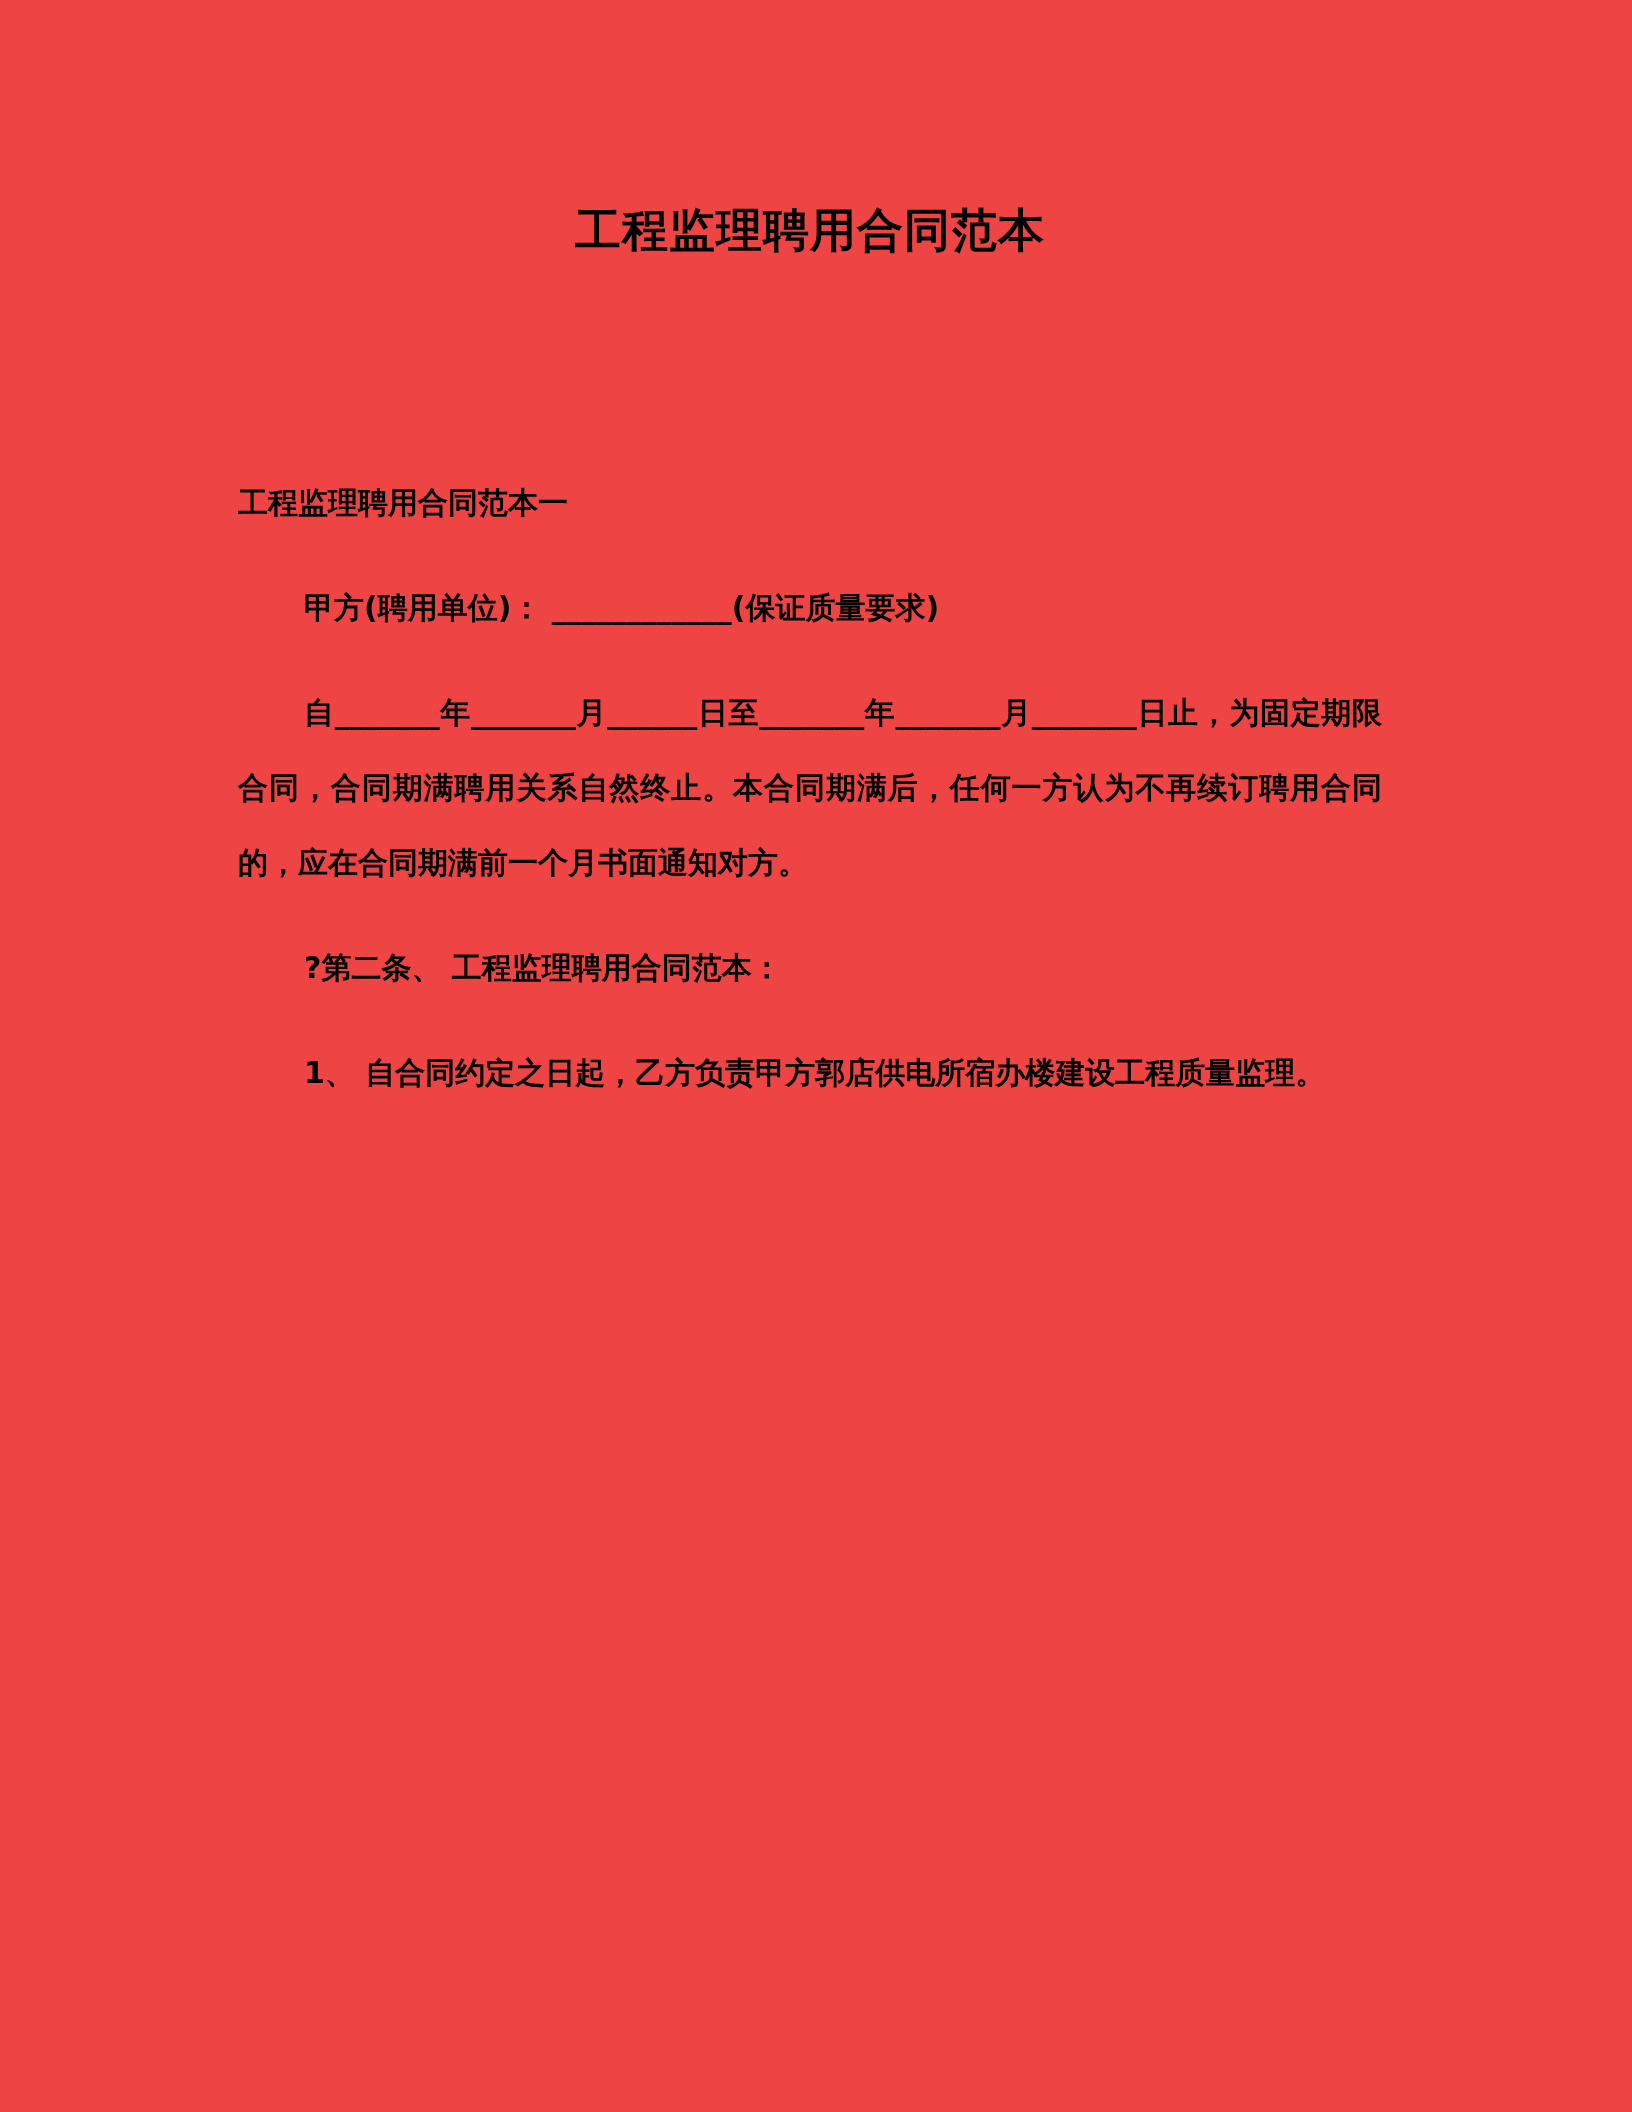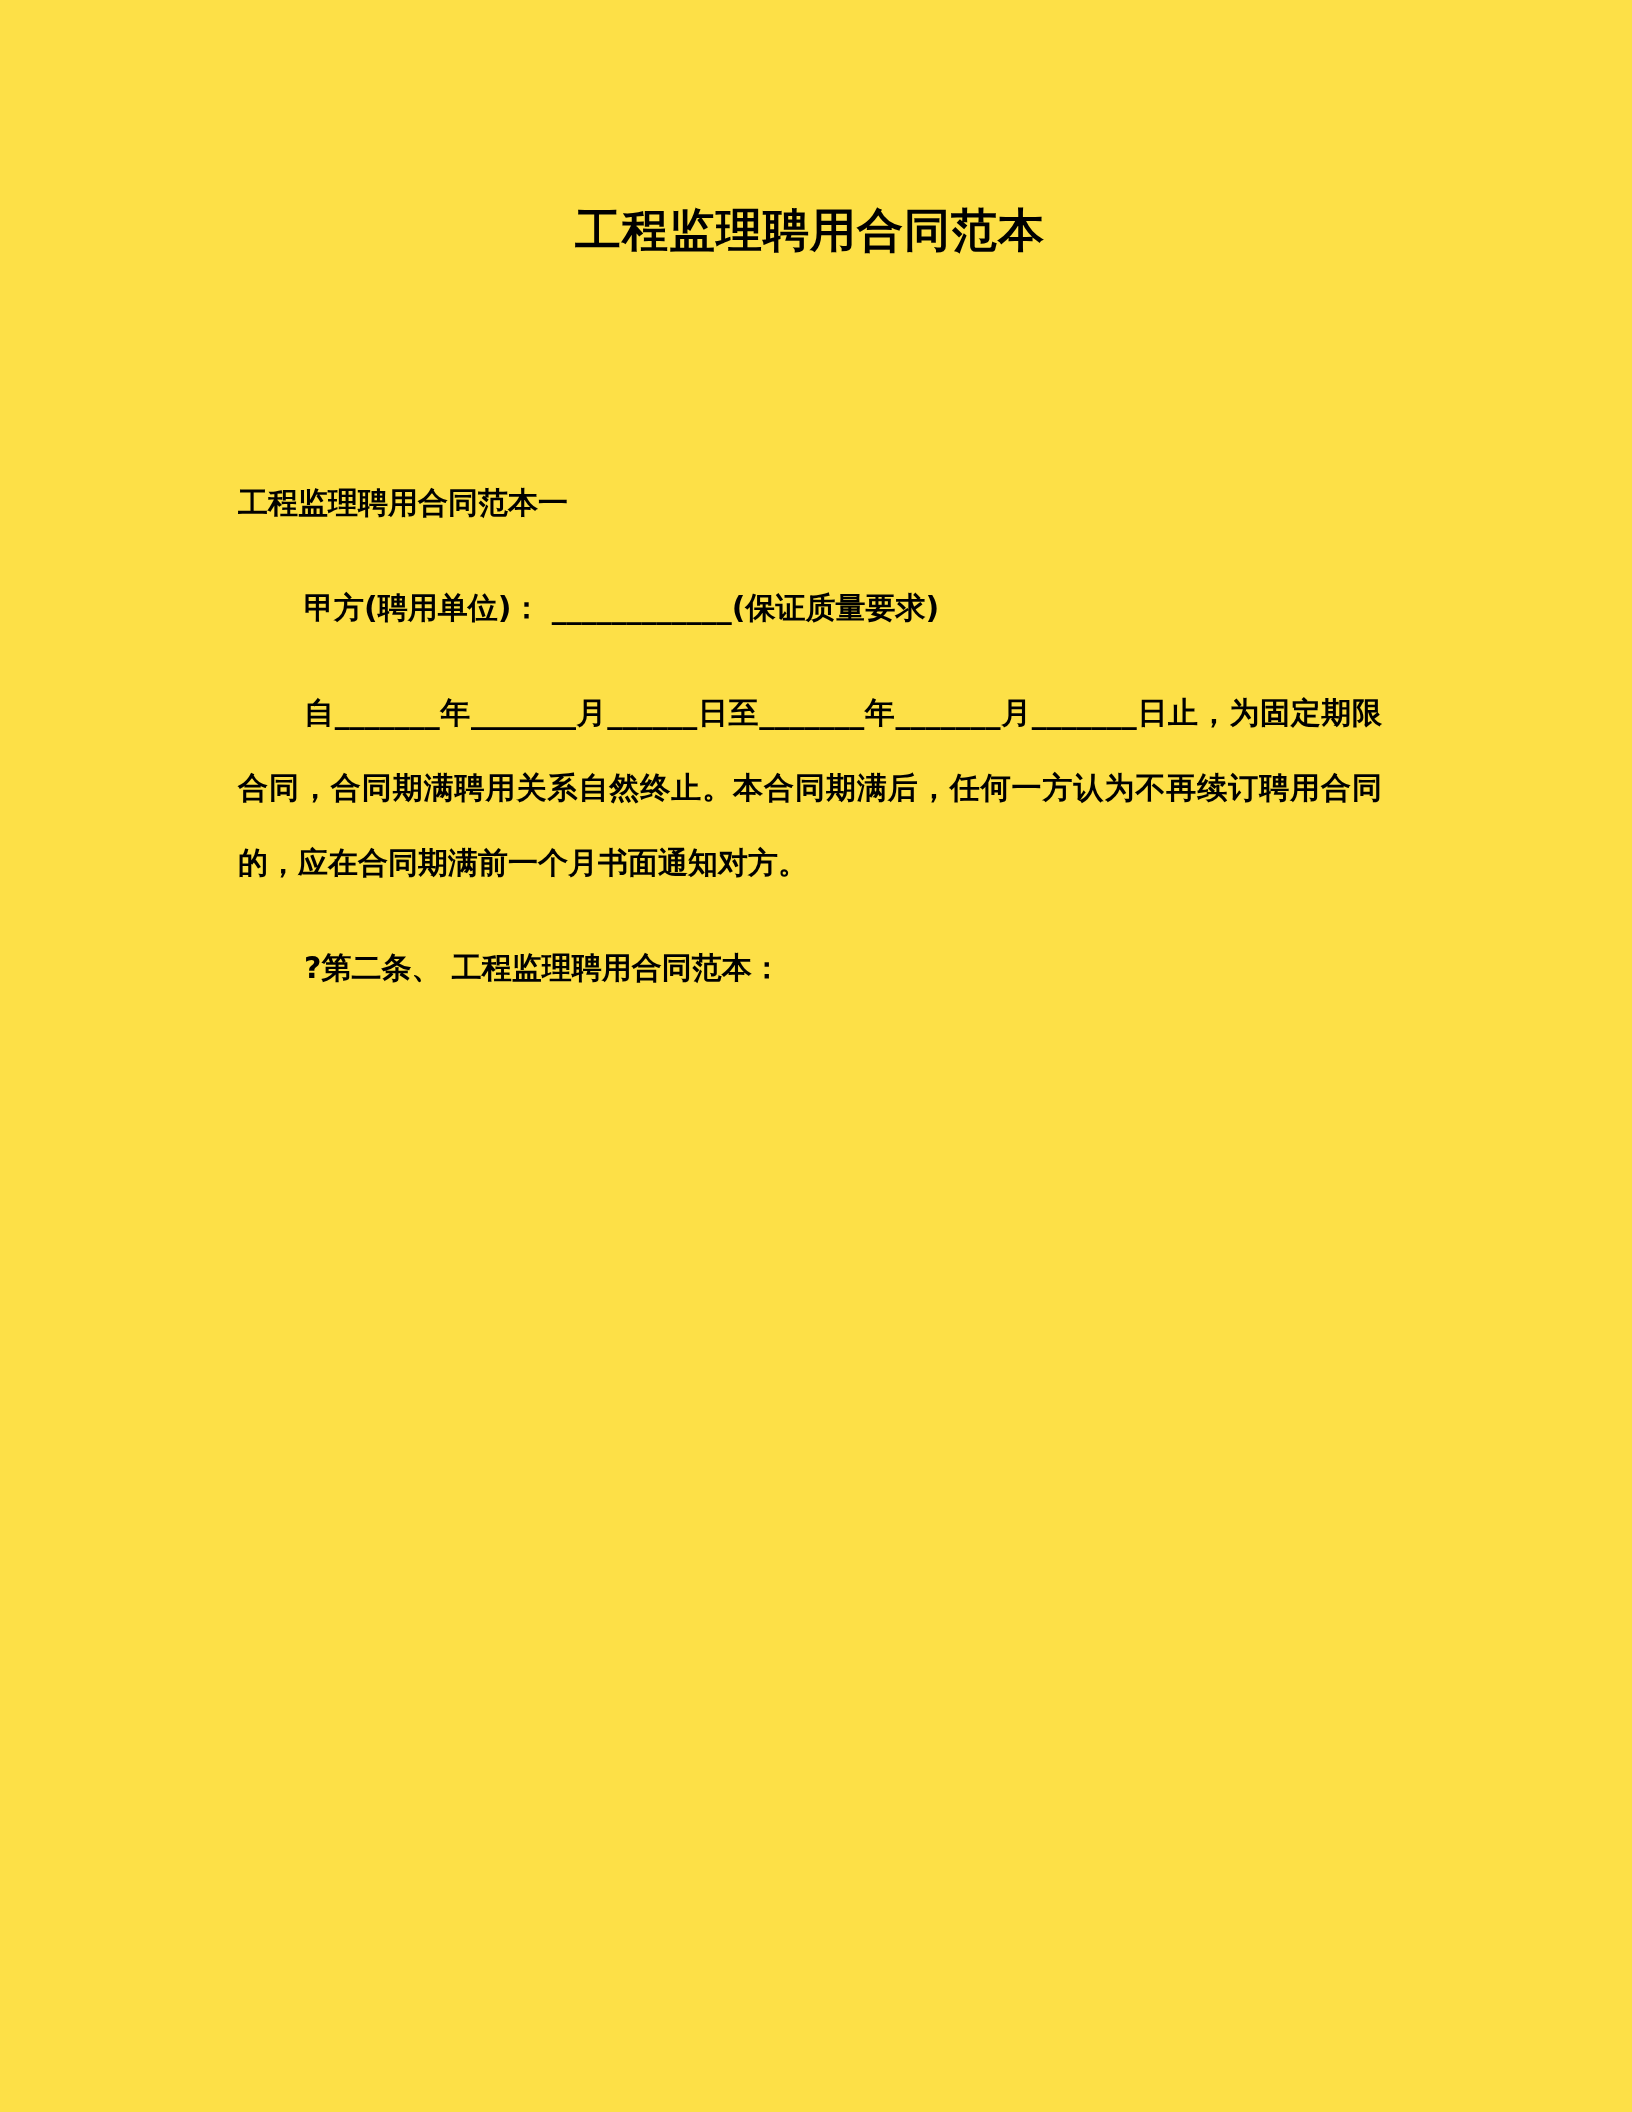--- a/index.html
+++ b/index.html
@@ -4,21 +4,21 @@
 <style>
   html, body {
     margin: 0;
     padding: 0;
     background: #ffffff;
   }
   .page {
     position: relative;
     width: 1632px;
     height: 2112px;
-    background: #fde047;
+    background: #ef4444;
     box-sizing: border-box;
     padding: 195px 250px 0 238px;
     font-family: "DejaVu Sans", sans-serif;
     color: #000000;
     overflow: hidden;
   }
   .doc-title {
     text-align: center;
     font-size: 46px;
     font-weight: bold;
@@ -50,15 +50,16 @@
 
   <p class="para indent">甲方(聘用单位)：  ____________(保证质量要求)</p>
 
 
 
 
   <p class="para indent">自_______年_______月______日至_______年_______月_______日止，为固定期限合同，合同期满聘用关系自然终止。本合同期满后，任何一方认为不再续订聘用合同的，应在合同期满前一个月书面通知对方。</p>
 
   <p class="para indent">?第二条、 工程监理聘用合同范本：</p>
 
+  <p class="para indent">1、 自合同约定之日起，乙方负责甲方郭店供电所宿办楼建设工程质量监理。</p>
 
 
 </div>
 
 </body></html>

